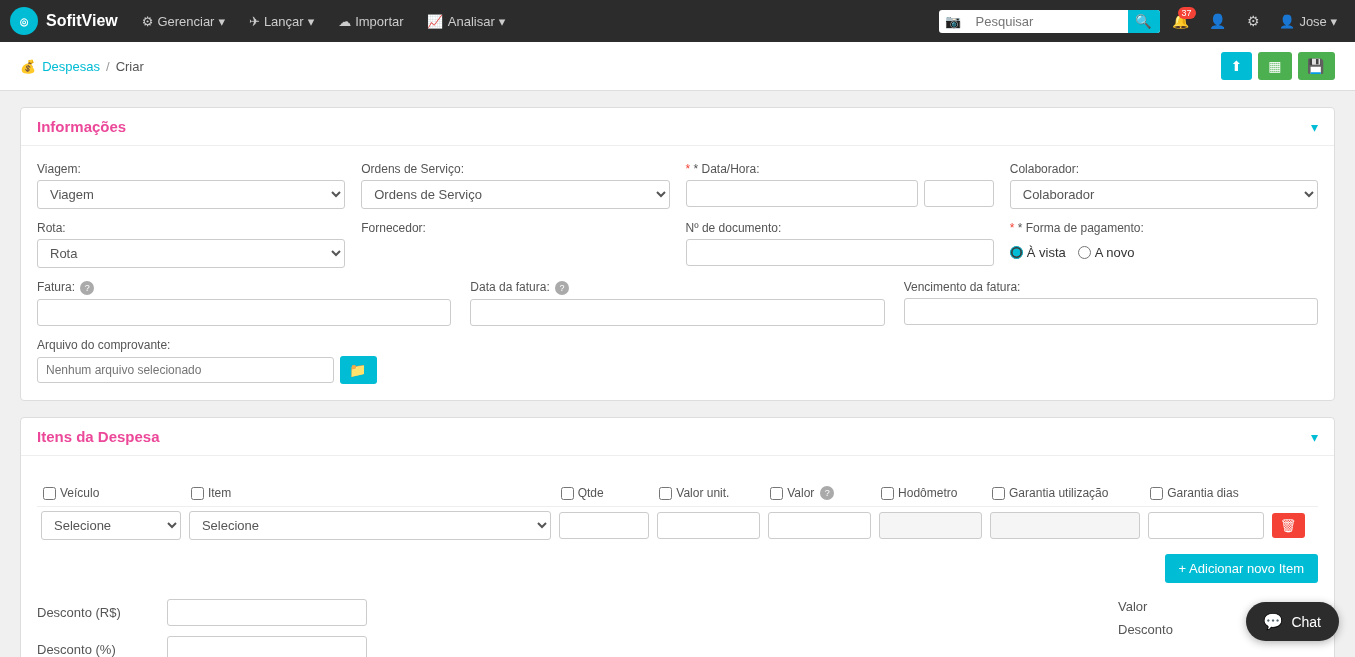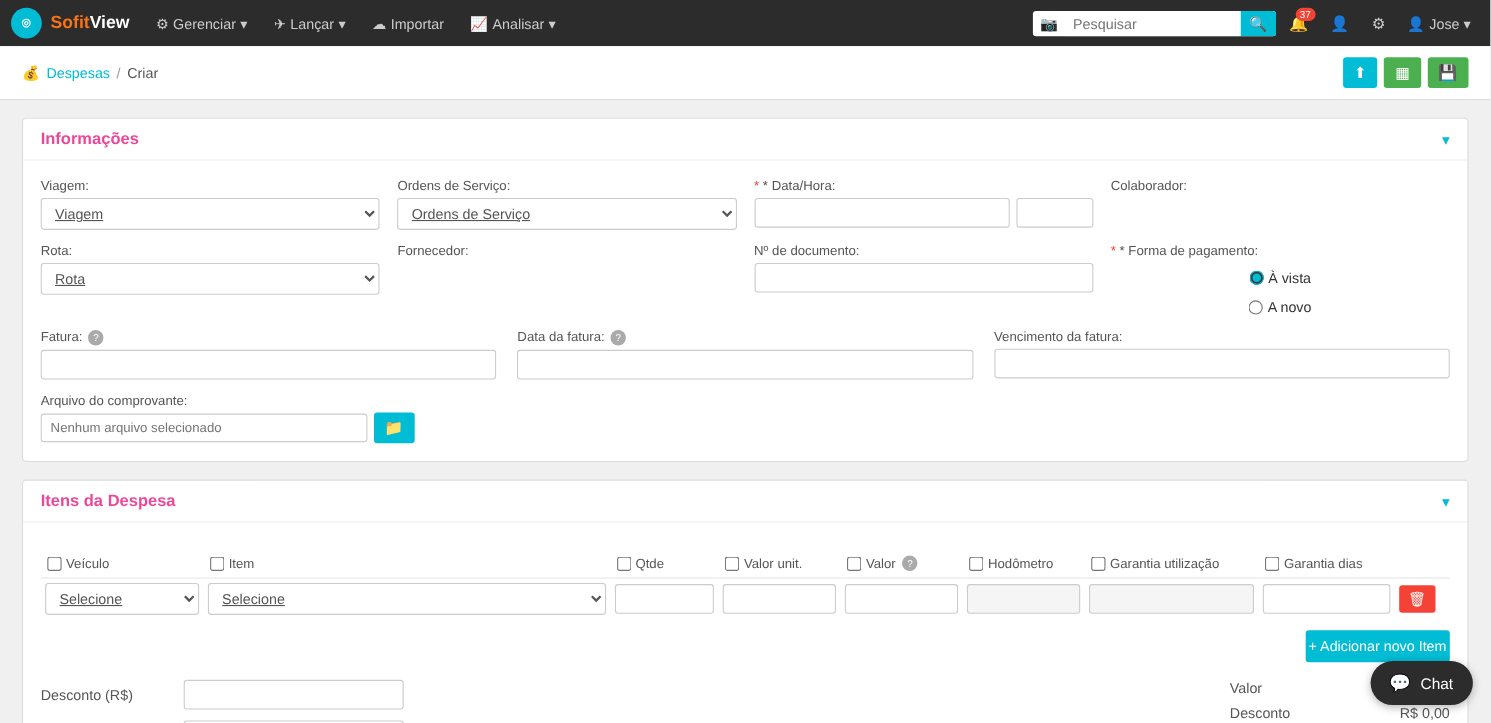--- a/index.html
+++ b/index.html
@@ -11,21 +11,21 @@
       display: flex;
       align-items: center;
       height: 42px;
       padding: 0 10px;
       gap: 4px;
     }
     .navbar-brand {
       display: flex; align-items: center; margin-right: 10px;
       font-size: 16px; font-weight: bold; color: #fff;
     }
-    .navbar-brand .sofit { color: #f97316; }
+    .navbar-brand .sofit { color: #ffffff; }
     .navbar-brand .view { color: #fff; }
     .nav-item {
       color: #ccc; padding: 6px 10px; cursor: pointer; display: flex; align-items: center; gap: 4px; font-size: 13px;
     }
     .nav-spacer { flex: 1; }
     .nav-search {
       display: flex; align-items: center; background: #fff; border-radius: 3px; overflow: hidden;
     }
     .nav-search input {
       border: none; outline: none; padding: 4px 8px; font-size: 13px; width: 160px;
@@ -79,28 +79,28 @@
     }
     .form-grid-3 {
       display: grid; grid-template-columns: 1fr 1fr 1fr; gap: 12px 19px; margin-bottom: 12px;
     }
     .form-group { display: flex; flex-direction: column; gap: 4px; }
     .form-label { font-size: 12px; color: #555; }
     .form-control {
       border: 1px solid #ccc; border-radius: 3px; padding: 5px 8px; font-size: 13px;
       outline: none; width: 100%; color: #555;
     }
-    select.form-control { background: #fff; cursor: pointer; text-decoration: underline; }
+    select.form-control { background: #fff; cursor: pointer; }
 
     
     .datetime-row { display: flex; gap: 6px; }
     .datetime-row .form-control { flex: 1; }
 
     
-    .radio-group { display: flex; align-items: center; gap: 12px; margin-top: 6px; flex-direction: column; }
+    .radio-group { display: flex; align-items: center; gap: 12px; margin-top: 6px; }
     .radio-item { display: flex; align-items: center; gap: 4px; cursor: pointer; font-size: 13px; }
     .radio-item input[type=radio] { accent-color: #00bcd4; }
 
     
     .file-upload-row { display: flex; align-items: center; gap: 6px; }
     .file-upload-input {
       flex: 1; border: 1px solid #ccc; border-radius: 3px; padding: 5px 8px; font-size: 12px;
       color: #999; background: #fff;
     }
     .file-upload-btn {
@@ -128,21 +128,21 @@
     }
     .td-del-btn {
       background: #f44336; color: #fff; border: none; border-radius: 3px;
       padding: 5px 8px; cursor: pointer; font-size: 13px;
     }
 
     
     .add-item-row { display: flex; justify-content: flex-end; margin-top: 10px; }
     .btn-add-item {
       background: #00bcd4; color: #fff; border: none; border-radius: 3px;
-      padding: 7px 3px; cursor: pointer; font-size: 13px;
+      padding: 7px 14px; cursor: pointer; font-size: 13px;
     }
 
     
     .bottom-section {
       display: grid; grid-template-columns: 1fr 1fr; gap: 20px; margin-top: 16px; padding: 0 0 8px 0;
     }
     .discount-grid { display: flex; flex-direction: column; gap: 10px; }
     .discount-row { display: flex; align-items: center; gap: 10px; }
     .discount-label { min-width: 120px; font-size: 13px; color: #555; }
     .discount-input {
@@ -269,20 +269,23 @@
           <label class="form-label">
             <span style="color:#f44336;">*</span> <span>* Data/Hora:</span>
           </label>
           <div class="datetime-row">
             <input type="text" class="form-control" style="">
             <input type="text" class="form-control" style="max-width: 70px;">
           </div>
         </div>
         <div class="form-group">
           <label class="form-label">Colaborador:</label>
+          <select class="form-control">
+            <option>Colaborador</option>
+          </select>
         </div>
       </div>
 
       <div class="form-grid">
         <div class="form-group">
           <label class="form-label">Rota:</label>
           <select class="form-control">
             <option>Rota</option>
           </select>
         </div>

